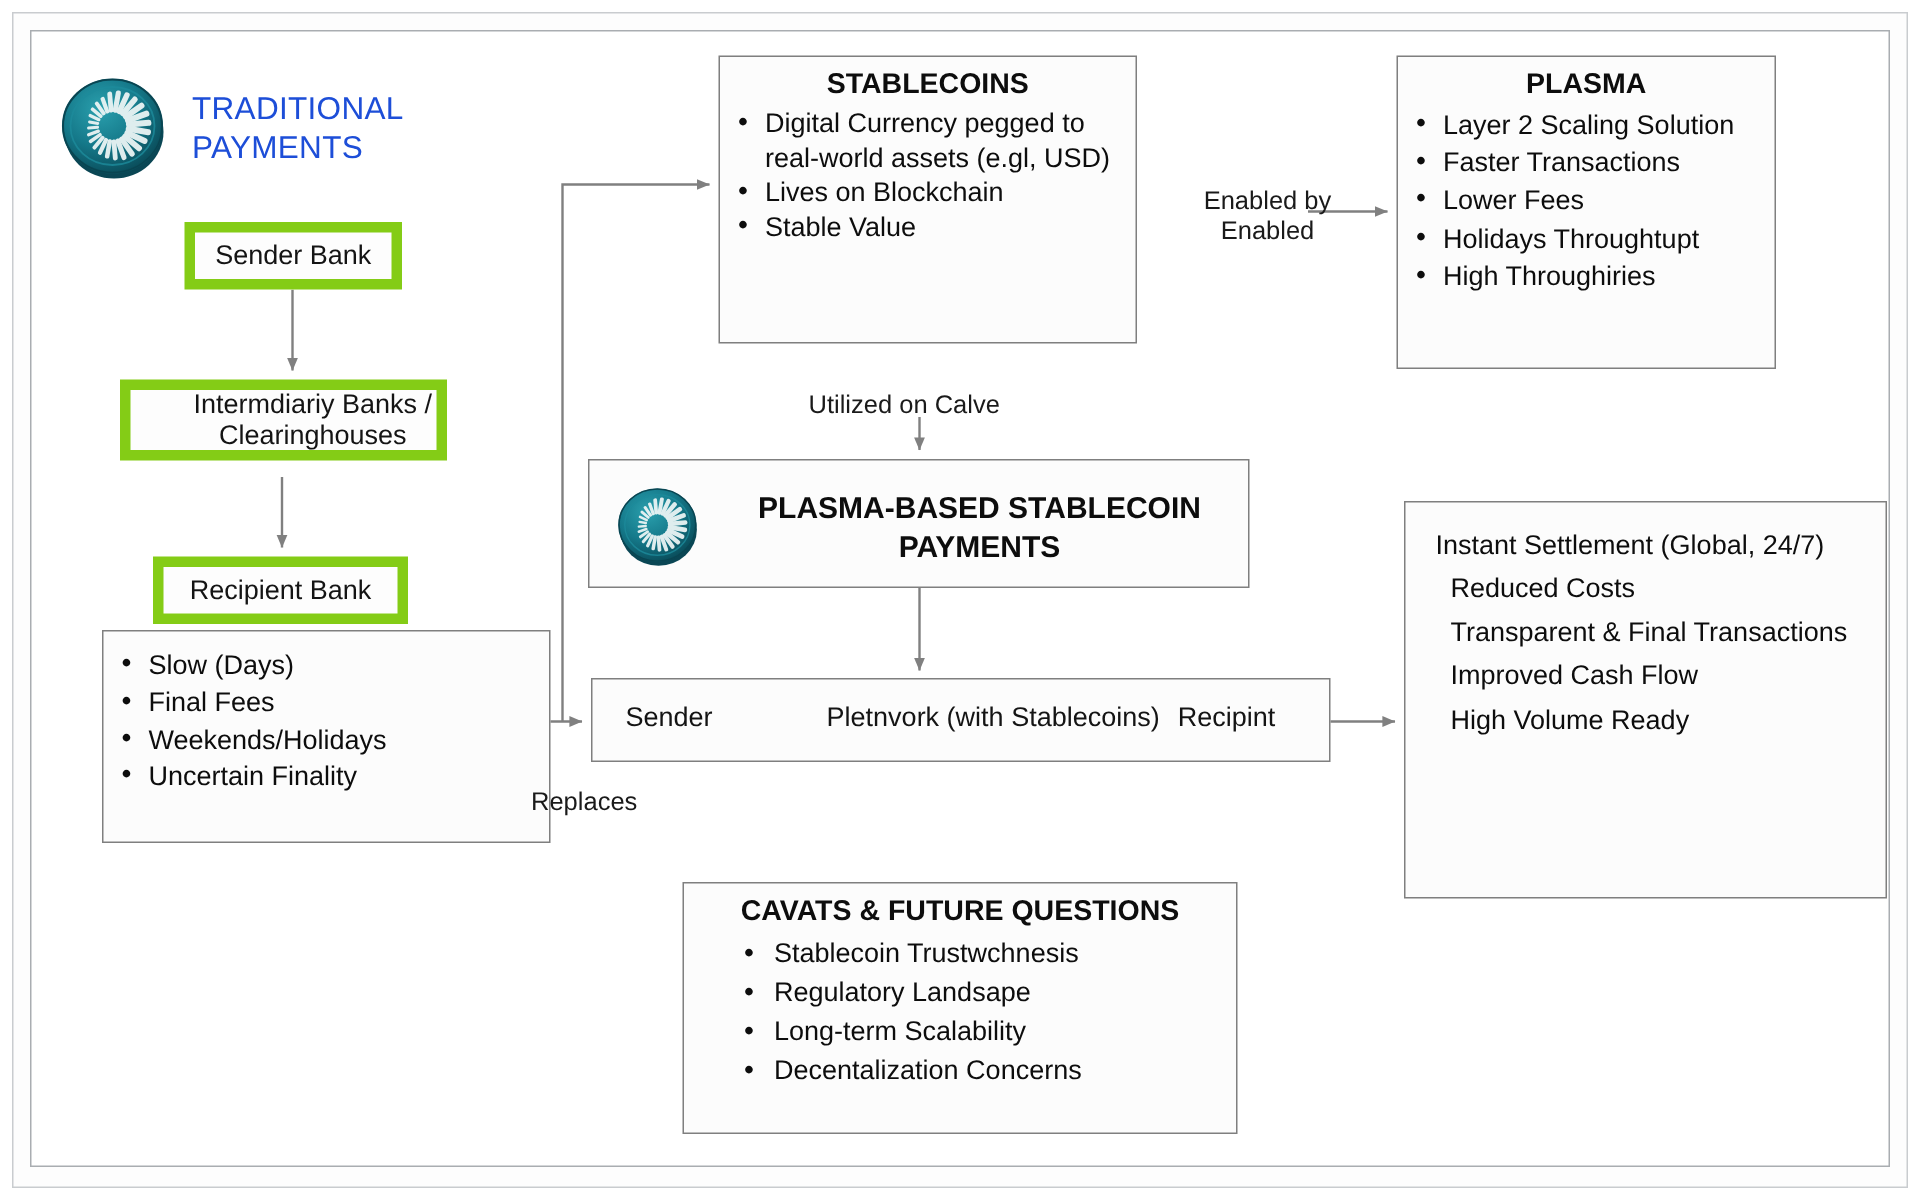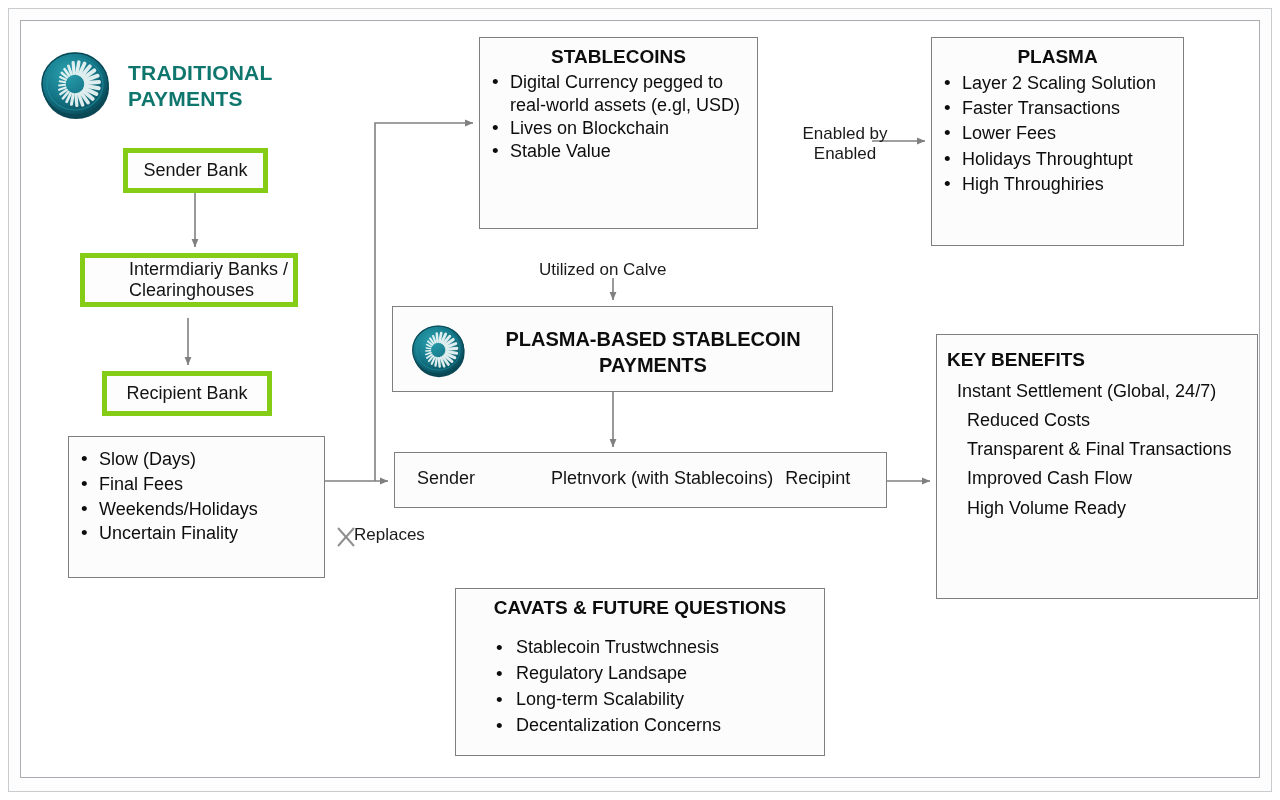--- a/index.html
+++ b/index.html
@@ -45,26 +45,26 @@
     color: #0d0d0d;
   }
   .box-title {
     font-weight: bold;
     text-align: center;
     color: #0d0d0d;
   }
   .plainbox {
     position: absolute;
     box-sizing: border-box;
-    border: 5px solid #84cc16;
+    border: 7px solid #84cc16;
     background: #fdfdfd;
     display: flex;
     align-items: center;
     justify-content: center;
-    text-align: left;
+    text-align: center;
     color: #141414;
     line-height: 1.18;
   }
   ul.blist {
     list-style: none;
     margin: 0;
     padding: 0;
   }
   ul.blist li {
     position: relative;
@@ -94,36 +94,36 @@
     width: 300px; height: 86px;
   }
   #hdr-trad .coin {
     position: absolute;
     left: 0; top: 0;
   }
   #hdr-trad .htext {
     position: absolute;
     left: 92px; top: 16px;
     font-size: 21px;
-    font-weight: bold;
+    font-weight: normal;
     letter-spacing: 0.2px;
     line-height: 1.22;
-    color: #0f766e;
+    color: #1d4ed8;
   }
 
   
   .coin-wrap { display: block; }
 
   
   #box-sender-bank { left: 123px; top: 148px; width: 145px; height: 45px; font-size: 18px; }
   #box-intermediary { left: 80px; top: 253px; width: 218px; height: 54px; font-size: 18px; padding-left: 39px; }
   #box-recipient-bank { left: 102px; top: 371px; width: 170px; height: 45px; font-size: 18px; }
 
   #box-trad-issues {
-    left: 68px; top: 436px; width: 257px; height: 142px;
+    left: 68px; top: 420px; width: 299px; height: 142px;
     padding: 10px 8px 0 10px;
     font-size: 18px;
   }
   #box-trad-issues li { padding-left: 20px; line-height: 1.38; }
 
   #box-stablecoins {
     left: 479px; top: 37px; width: 279px; height: 192px;
     padding: 8px 10px 0 10px;
   }
   #box-stablecoins .box-title { font-size: 19px; margin-bottom: 3px; }
@@ -182,21 +182,21 @@
     margin-bottom: 6px;
   }
   #box-key-benefits ul { font-size: 18px; }
   #box-key-benefits li { line-height: 1.62; margin-left: 12px; }
   #box-key-benefits li.indent { padding-left: 10px; }
 
   #box-caveats {
     left: 455px; top: 588px; width: 370px; height: 168px;
     padding: 8px 8px 0 8px;
   }
-  #box-caveats .box-title { font-size: 19px; margin-bottom: 16px; }
+  #box-caveats .box-title { font-size: 19px; margin-bottom: 4px; }
   #box-caveats ul { font-size: 18px; margin-left: 30px; }
   #box-caveats li { padding-left: 22px; line-height: 1.44; }
 
   
   .conn-label {
     position: absolute;
     font-size: 17px;
     color: #1a1a1a;
     line-height: 1.2;
     white-space: pre;
@@ -490,21 +490,20 @@
 
   <div class="box" id="box-network">
     <div class="row">
       <span class="seg-sender">Sender</span>
       <span class="seg-network">Pletnvork (with Stablecoins)</span>
       <span class="seg-recipient">Recipint</span>
     </div>
   </div>
 
   <div class="box" id="box-key-benefits">
-    <div class="box-title">KEY BENEFITS</div>
     <ul class="nobullet">
       <li>Instant Settlement (Global, 24/7)</li>
       <li class="indent">Reduced Costs</li>
       <li class="indent">Transparent &amp; Final Transactions</li>
       <li class="indent">Improved Cash Flow</li>
       <li class="indent">High Volume Ready</li>
     </ul>
   </div>
 
   <div class="box" id="box-caveats">

